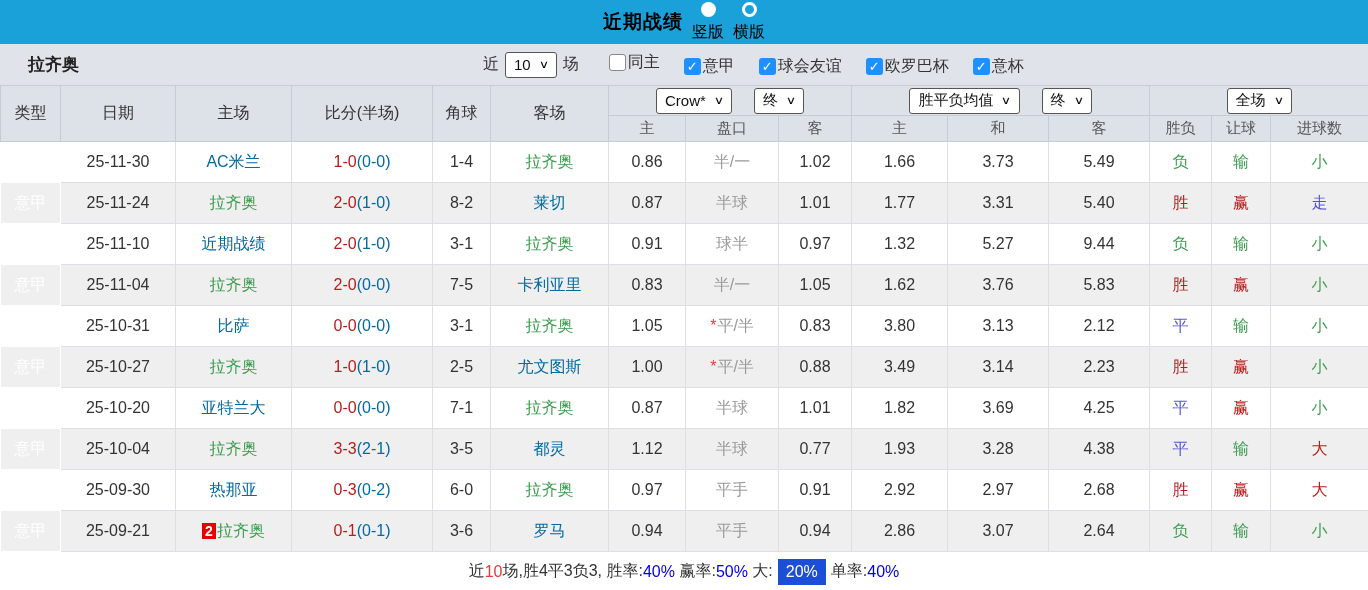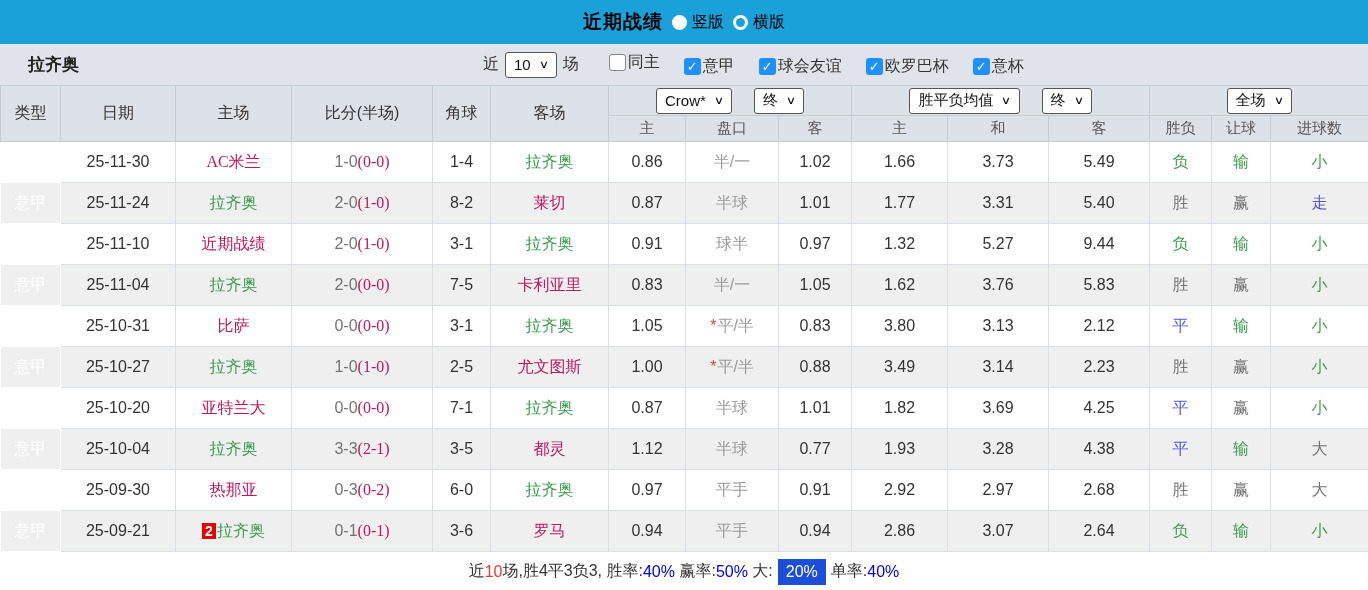--- a/index.html
+++ b/index.html
@@ -2,21 +2,21 @@
 <html><head>
 <meta charset="utf-8">
 <style>
   * { box-sizing: border-box; }
   body { margin:0; font-family:"Liberation Sans","DejaVu Sans",sans-serif; }
   .page { width:1368px; height:590px; background:#fff; overflow:hidden; }
 
   
   .topbar { height:44px; background:#1ba1da; display:flex; align-items:center; justify-content:center; gap:9px; color:#000000; }
   .topbar .title { font-size:19px; font-weight:bold; letter-spacing:1px; }
-  .radio-item { display:inline-flex; align-items:center; gap:5px; font-size:16px; cursor:pointer; }
+  .radio-item { display:inline-flex; align-items:center; gap:5px; font-size:16px; cursor:pointer;flex-direction:column; }
   .dot { width:15px; height:15px; border-radius:50%; background:#fff; display:inline-block; }
   .ring { width:15px; height:15px; border-radius:50%; border:3px solid #fff; display:inline-block; }
 
   
   .filterbar { height:41px; background:#e0e4ea; position:relative; display:flex; align-items:center; }
   .team { margin-left:28px; font-weight:bold; font-size:17px; color:#222; }
   .filters { position:absolute; left:483px; top:0; height:100%; display:flex; align-items:center; gap:6px; font-size:16px; color:#333; }
   .mini-select { display:inline-flex; align-items:center; gap:9px; background:#fff; border:1px solid #555; border-radius:3px; height:26px; padding:0 8px; font-size:15px; color:#111; cursor:pointer; }
   .chev { font-size:11px; color:#111; transform:scaleX(1.3); }
   .cb-item { display:inline-flex; align-items:center; gap:2px; cursor:pointer;margin-left:24px; }
@@ -31,21 +31,21 @@
   thead tr.h2 th { height:26px; font-size:15px; color:#555; }
   .sel-wrap { display:flex; align-items:center; justify-content:center; gap:22px; }
   tbody td { height:41px; text-align:center; font-size:16px; color:#333; border:1px solid #dcdfe5; padding:0; overflow:hidden; }
   tr.even td { background:#fff; }
   tr.odd td { background:#efefef; }
   td.league { background:#1e90ff; color:#fff; border-color:#fff; }
   td.cream { background:#fbf6eb; }
   td.pale { background:#e9f2f9;margin-top:23px; }
   td.linecell { color:#999; }
   .star { color:#e43b3b; margin-right:1px; }
-  .red { color:#737373; } .green { color:#3d9c50; } .blue { color:#5454d8; } .dark { color:#be185d;font-family:Liberation Serif, serif; }
+  .red { color:#b91c1c; } .green { color:#3d9c50; } .blue { color:#5454d8; } .dark { color:#0369a1; }
   .badge { background:#e60000; color:#fff; font-size:14px; padding:0 3px; margin-right:1px; font-weight:bold; }
 
   
   .summary { height:39px; display:flex; align-items:center; justify-content:center; font-size:16px; background:#fff; }
   .summary span { white-space:pre; }
   .seg-dark { color:#333; } .seg-red { color:#e43b3b; } .seg-blue { color:#0000dd; }
   .seg-greenbg { background:#1d4ed8; color:#fff; padding:4px 8px; margin:0 5px; }
 </style>
 </head>
 <body>

